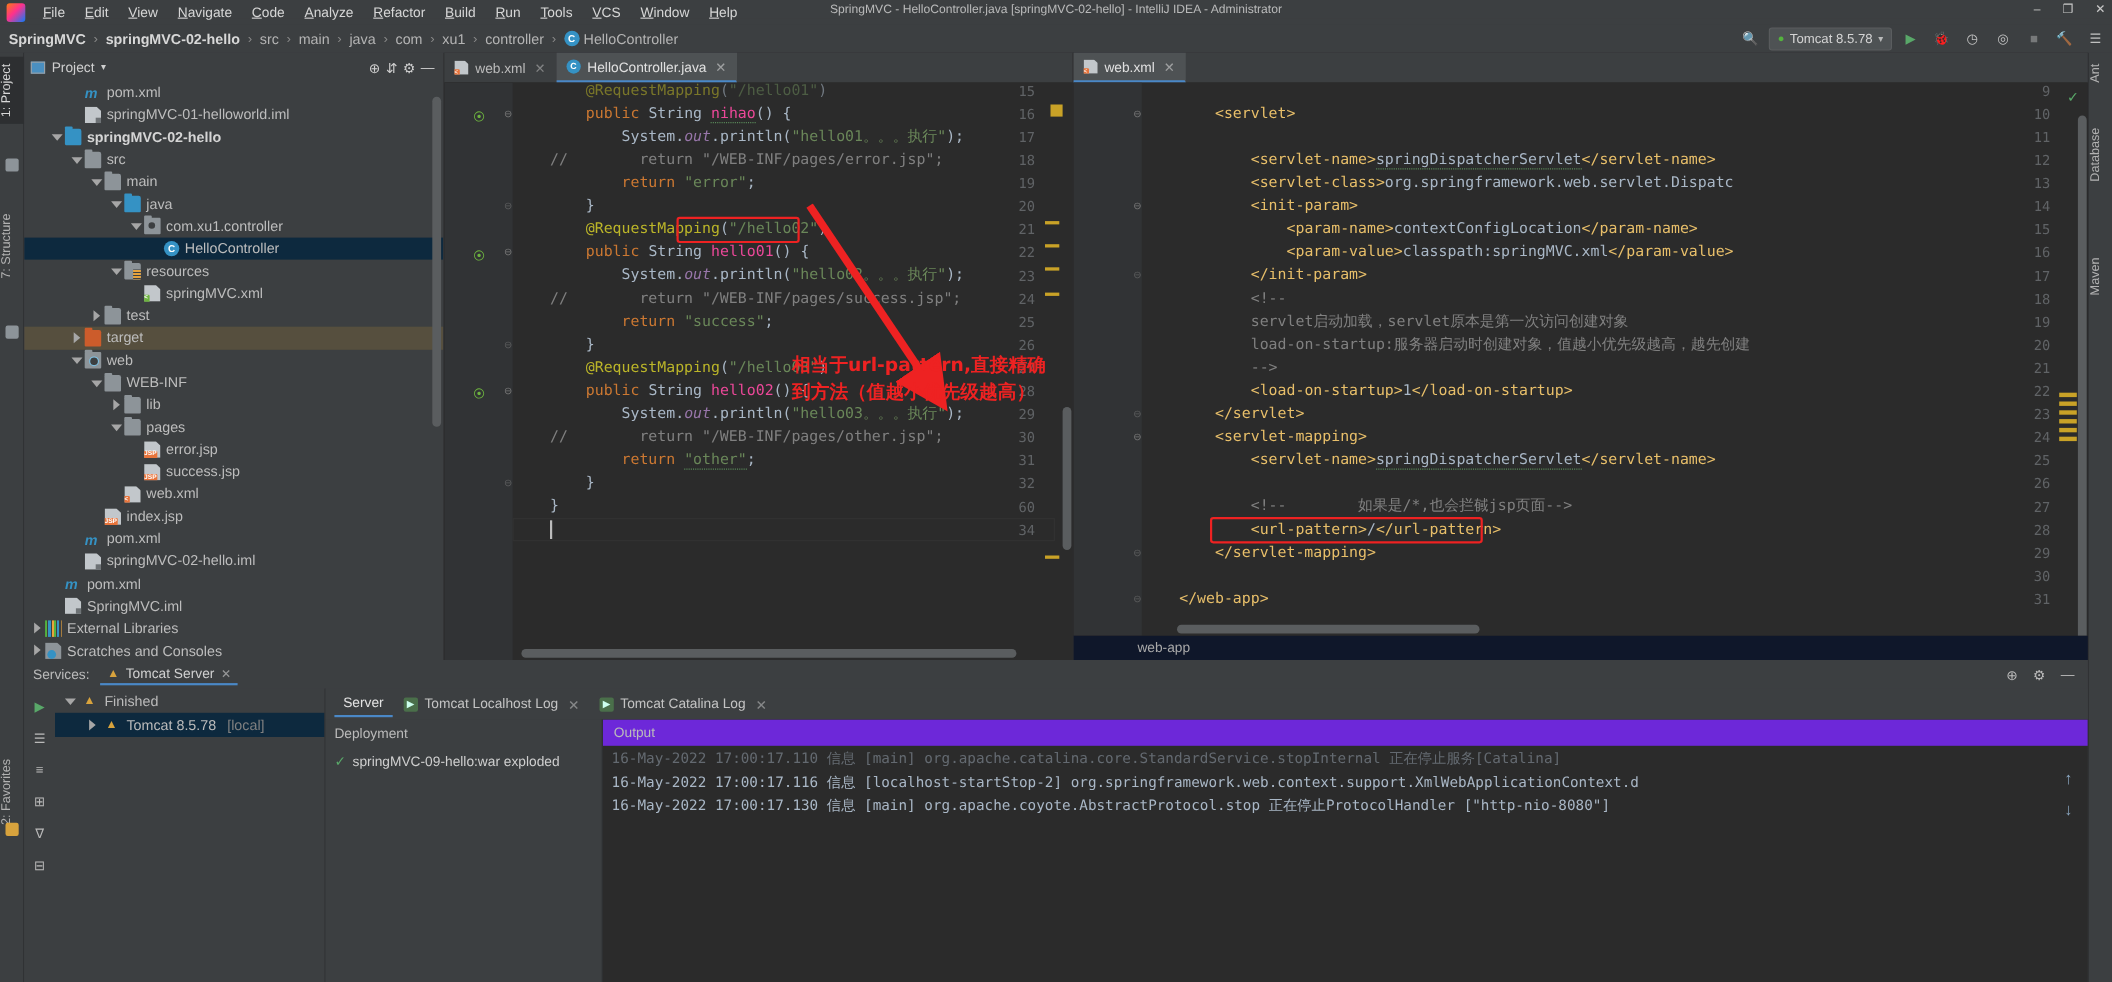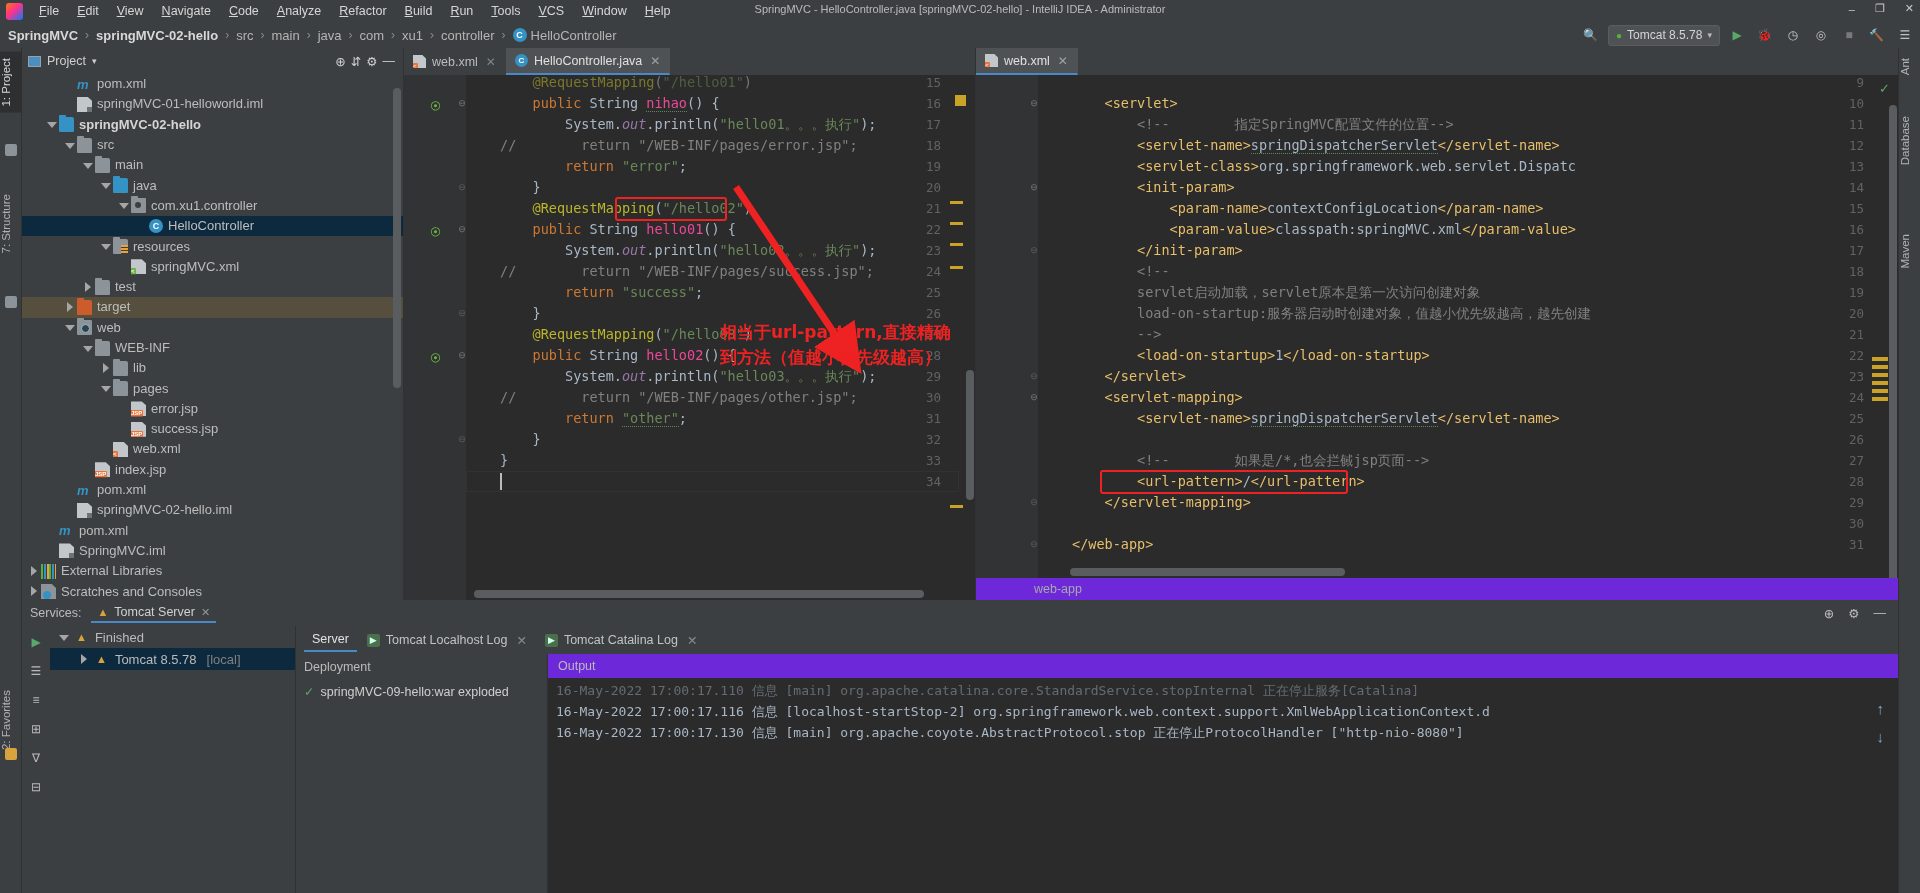--- a/index.html
+++ b/index.html
@@ -157,21 +157,21 @@
   
   .redbox{ position:absolute; border:2.4px solid #ee2222; border-radius:3px; pointer-events:none;}
   .redtext{ position:absolute; color:#ee2222; font-size:17px; font-weight:bold; line-height:23px;
             font-family:"DejaVu Sans", sans-serif; white-space:pre;}
   svg.arrowsvg{ position:absolute; pointer-events:none;}
 
   .rightmark{position:absolute;right:12px;width:13px;height:3px;background:#c9a227;}
   .scrollv{position:absolute;right:1px;width:8px;background:#5a5d5f;border-radius:4px;}
   .scrollh{position:absolute;height:8px;background:#5a5d5f;border-radius:4px;}
 
-  .bcbar{position:absolute;left:0;bottom:0;height:22px;width:100%;background:#6d28d9;
+  .bcbar{position:absolute;left:0;bottom:0;height:22px;width:100%;background:#0f172a;
          display:flex;align-items:center;padding-left:58px;font-size:12.5px;color:#a9a9a9;}
 
   
   #services{
     position:absolute; left:22px; top:600px; width:1876px; height:293px; background:#3c3f41;
   }
   #svchead{ height:26px; display:flex; align-items:center; padding-left:8px; gap:10px; font-size:12.5px;}
   #svchead .lbl{color:#bbbbbb;}
   .svctab{display:flex;align-items:center;gap:6px;padding:2px 6px;font-size:12.5px;color:#d0d0d0;
           border-bottom:2px solid #4a88c7;}
@@ -508,21 +508,21 @@
       <div class="lnum" style="top: 294px; right: 34px;">29</div>
       <div class="codeline" style="top: 291px; left: 96px;">        <span class="pln">System.</span><span class="fld">out</span><span class="pln">.println(</span><span class="str">"hello03。。。执行"</span><span class="pln">);</span></div>
       <div class="lnum" style="top: 315px; right: 34px;">30</div>
       <div class="codeline cmt" style="top: 312px; left: 96px;">//</div>
       <div class="codeline" style="top: 312px; left: 96px;"><span class="cmt">          return "/WEB-INF/pages/other.jsp";</span></div>
       <div class="lnum" style="top: 336px; right: 34px;">31</div>
       <div class="codeline" style="top: 333px; left: 96px;">        <span class="kw">return</span> <span class="str wavy">"other"</span><span class="pln">;</span></div>
       <div class="lnum" style="top: 357px; right: 34px;">32</div>
       <div class="fold" style="top: 359px; left: 53px; opacity: 0.6;">⊖</div>
       <div class="codeline" style="top: 354px; left: 96px;">    <span class="pln">}</span></div>
-      <div class="lnum" style="top: 378px; right: 34px;">33</div>
+      <div class="lnum" style="top: 378px; right: 34px;">60</div>
       <div class="codeline" style="top: 375px; left: 96px;"><span class="pln">}</span></div>
       <div class="lnum" style="top: 399px; right: 34px;">34</div>
       <div class="codeline" style="top: 396px; left: 96px;"></div>
       <div style="position: absolute; left: 96px; top: 398px; width: 1.5px; height: 17px; background: rgb(187, 187, 187);"></div>
       <div class="redbox" style="left: 211px; top: 122px; width: 112px; height: 24px;"></div>
       <svg class="arrowsvg" width="300" height="270" style="left: 300px; top: 110px;">
         <defs>
           <marker id="ah" markerWidth="7" markerHeight="7" refX="2" refY="3.5" orient="auto">
             <polygon points="0 0, 7 3.5, 0 7" fill="#ee2222"></polygon>
           </marker>
@@ -551,21 +551,20 @@
       </div>
     </div>
   <div class="codearea" id="rcode" style="position:absolute;left:0;top:27px;right:0;bottom:22px;">
       <div class="gutter" style="width: 62px;"></div>
       <div class="lnum" style="top: 0px; right: 34px;">9</div>
       <div class="codeline" style="top: -3px; left: 96px; opacity: 0.55;"></div>
       <div class="lnum" style="top: 21px; right: 34px;">10</div>
       <div class="fold" style="top: 23px; left: 53px; opacity: 1;">⊖</div>
       <div class="codeline" style="top: 18px; left: 96px;">    <span class="tag">&lt;servlet&gt;</span></div>
       <div class="lnum" style="top: 42px; right: 34px;">11</div>
-      <div class="codeline" style="top: 39px; left: 96px;">        <span class="cmt">&lt;!--        指定SpringMVC配置文件的位置--&gt;</span></div>
       <div class="lnum" style="top: 63px; right: 34px;">12</div>
       <div class="codeline" style="top: 60px; left: 96px;">        <span class="tag">&lt;servlet-name&gt;</span><span class="pln wavy">springDispatcherServlet</span><span class="tag">&lt;/servlet-name&gt;</span></div>
       <div class="lnum" style="top: 84px; right: 34px;">13</div>
       <div class="codeline" style="top: 81px; left: 96px;">        <span class="tag">&lt;servlet-class&gt;</span><span class="pln">org.springframework.web.servlet.Dispatc</span></div>
       <div class="lnum" style="top: 105px; right: 34px;">14</div>
       <div class="fold" style="top: 107px; left: 53px; opacity: 1;">⊖</div>
       <div class="codeline" style="top: 102px; left: 96px;">        <span class="tag">&lt;init-param&gt;</span></div>
       <div class="lnum" style="top: 126px; right: 34px;">15</div>
       <div class="codeline" style="top: 123px; left: 96px;">            <span class="tag">&lt;param-name&gt;</span><span class="pln">contextConfigLocation</span><span class="tag">&lt;/param-name&gt;</span></div>
       <div class="lnum" style="top: 147px; right: 34px;">16</div>

